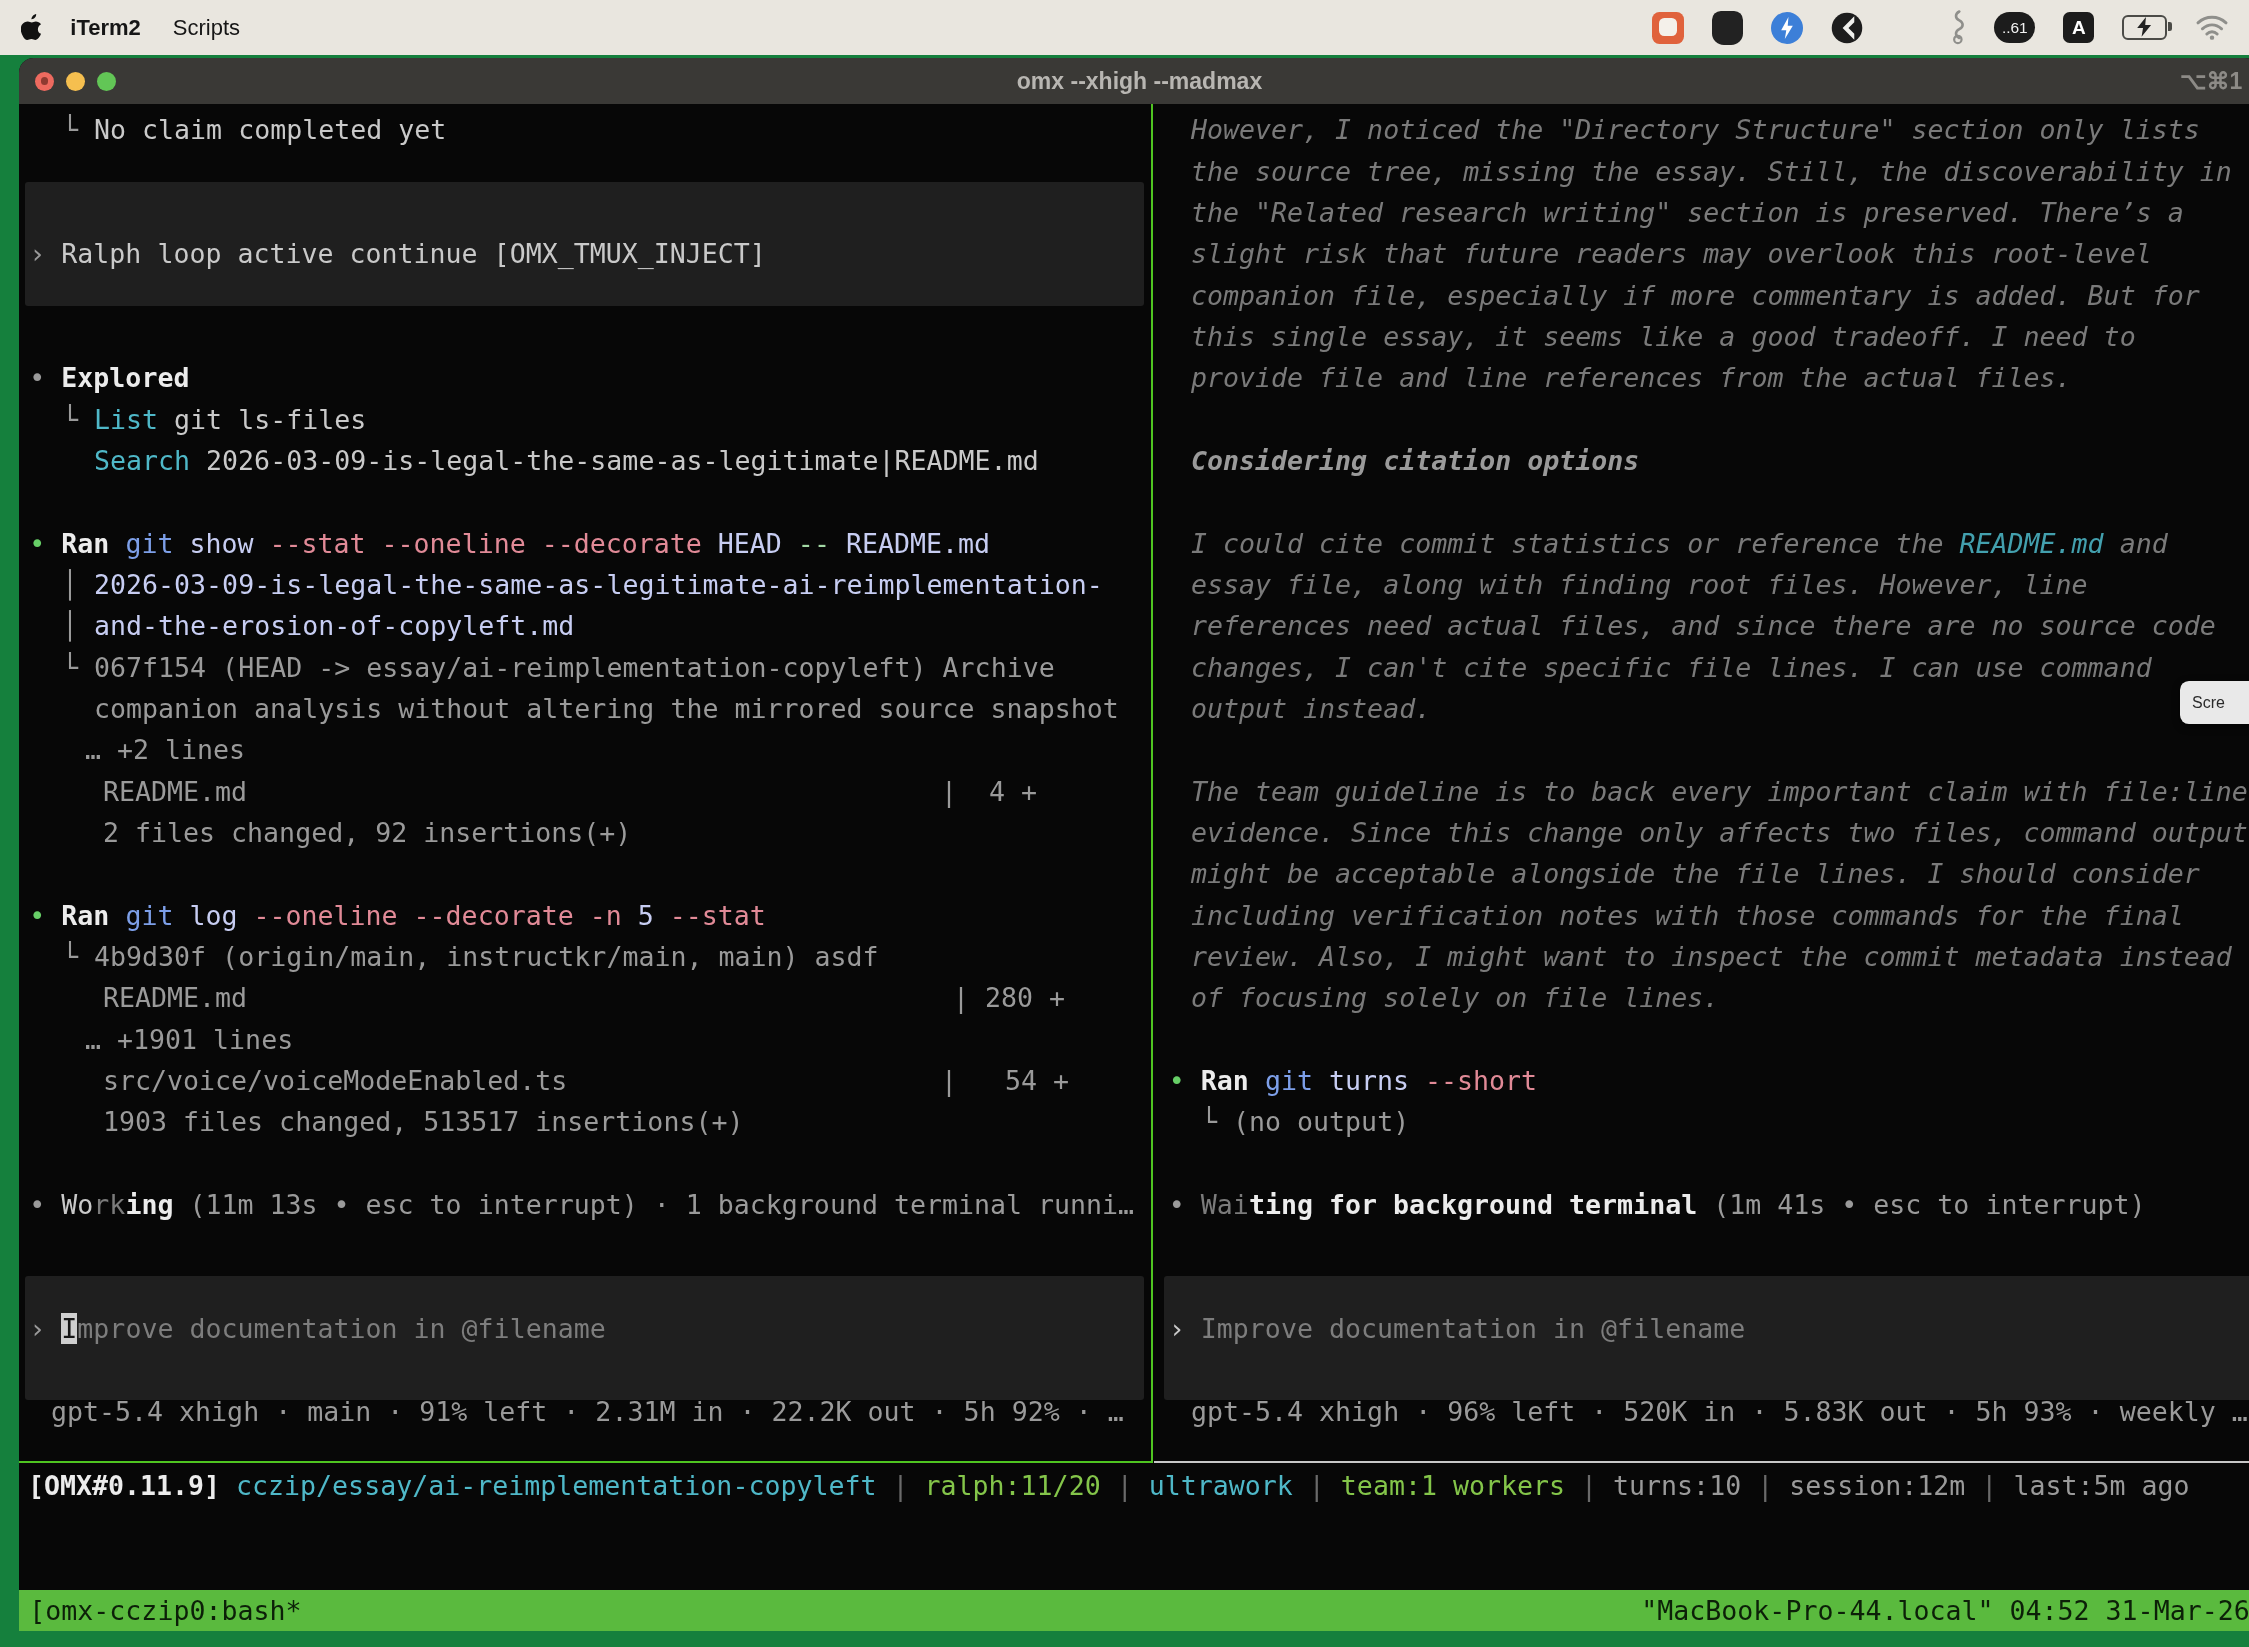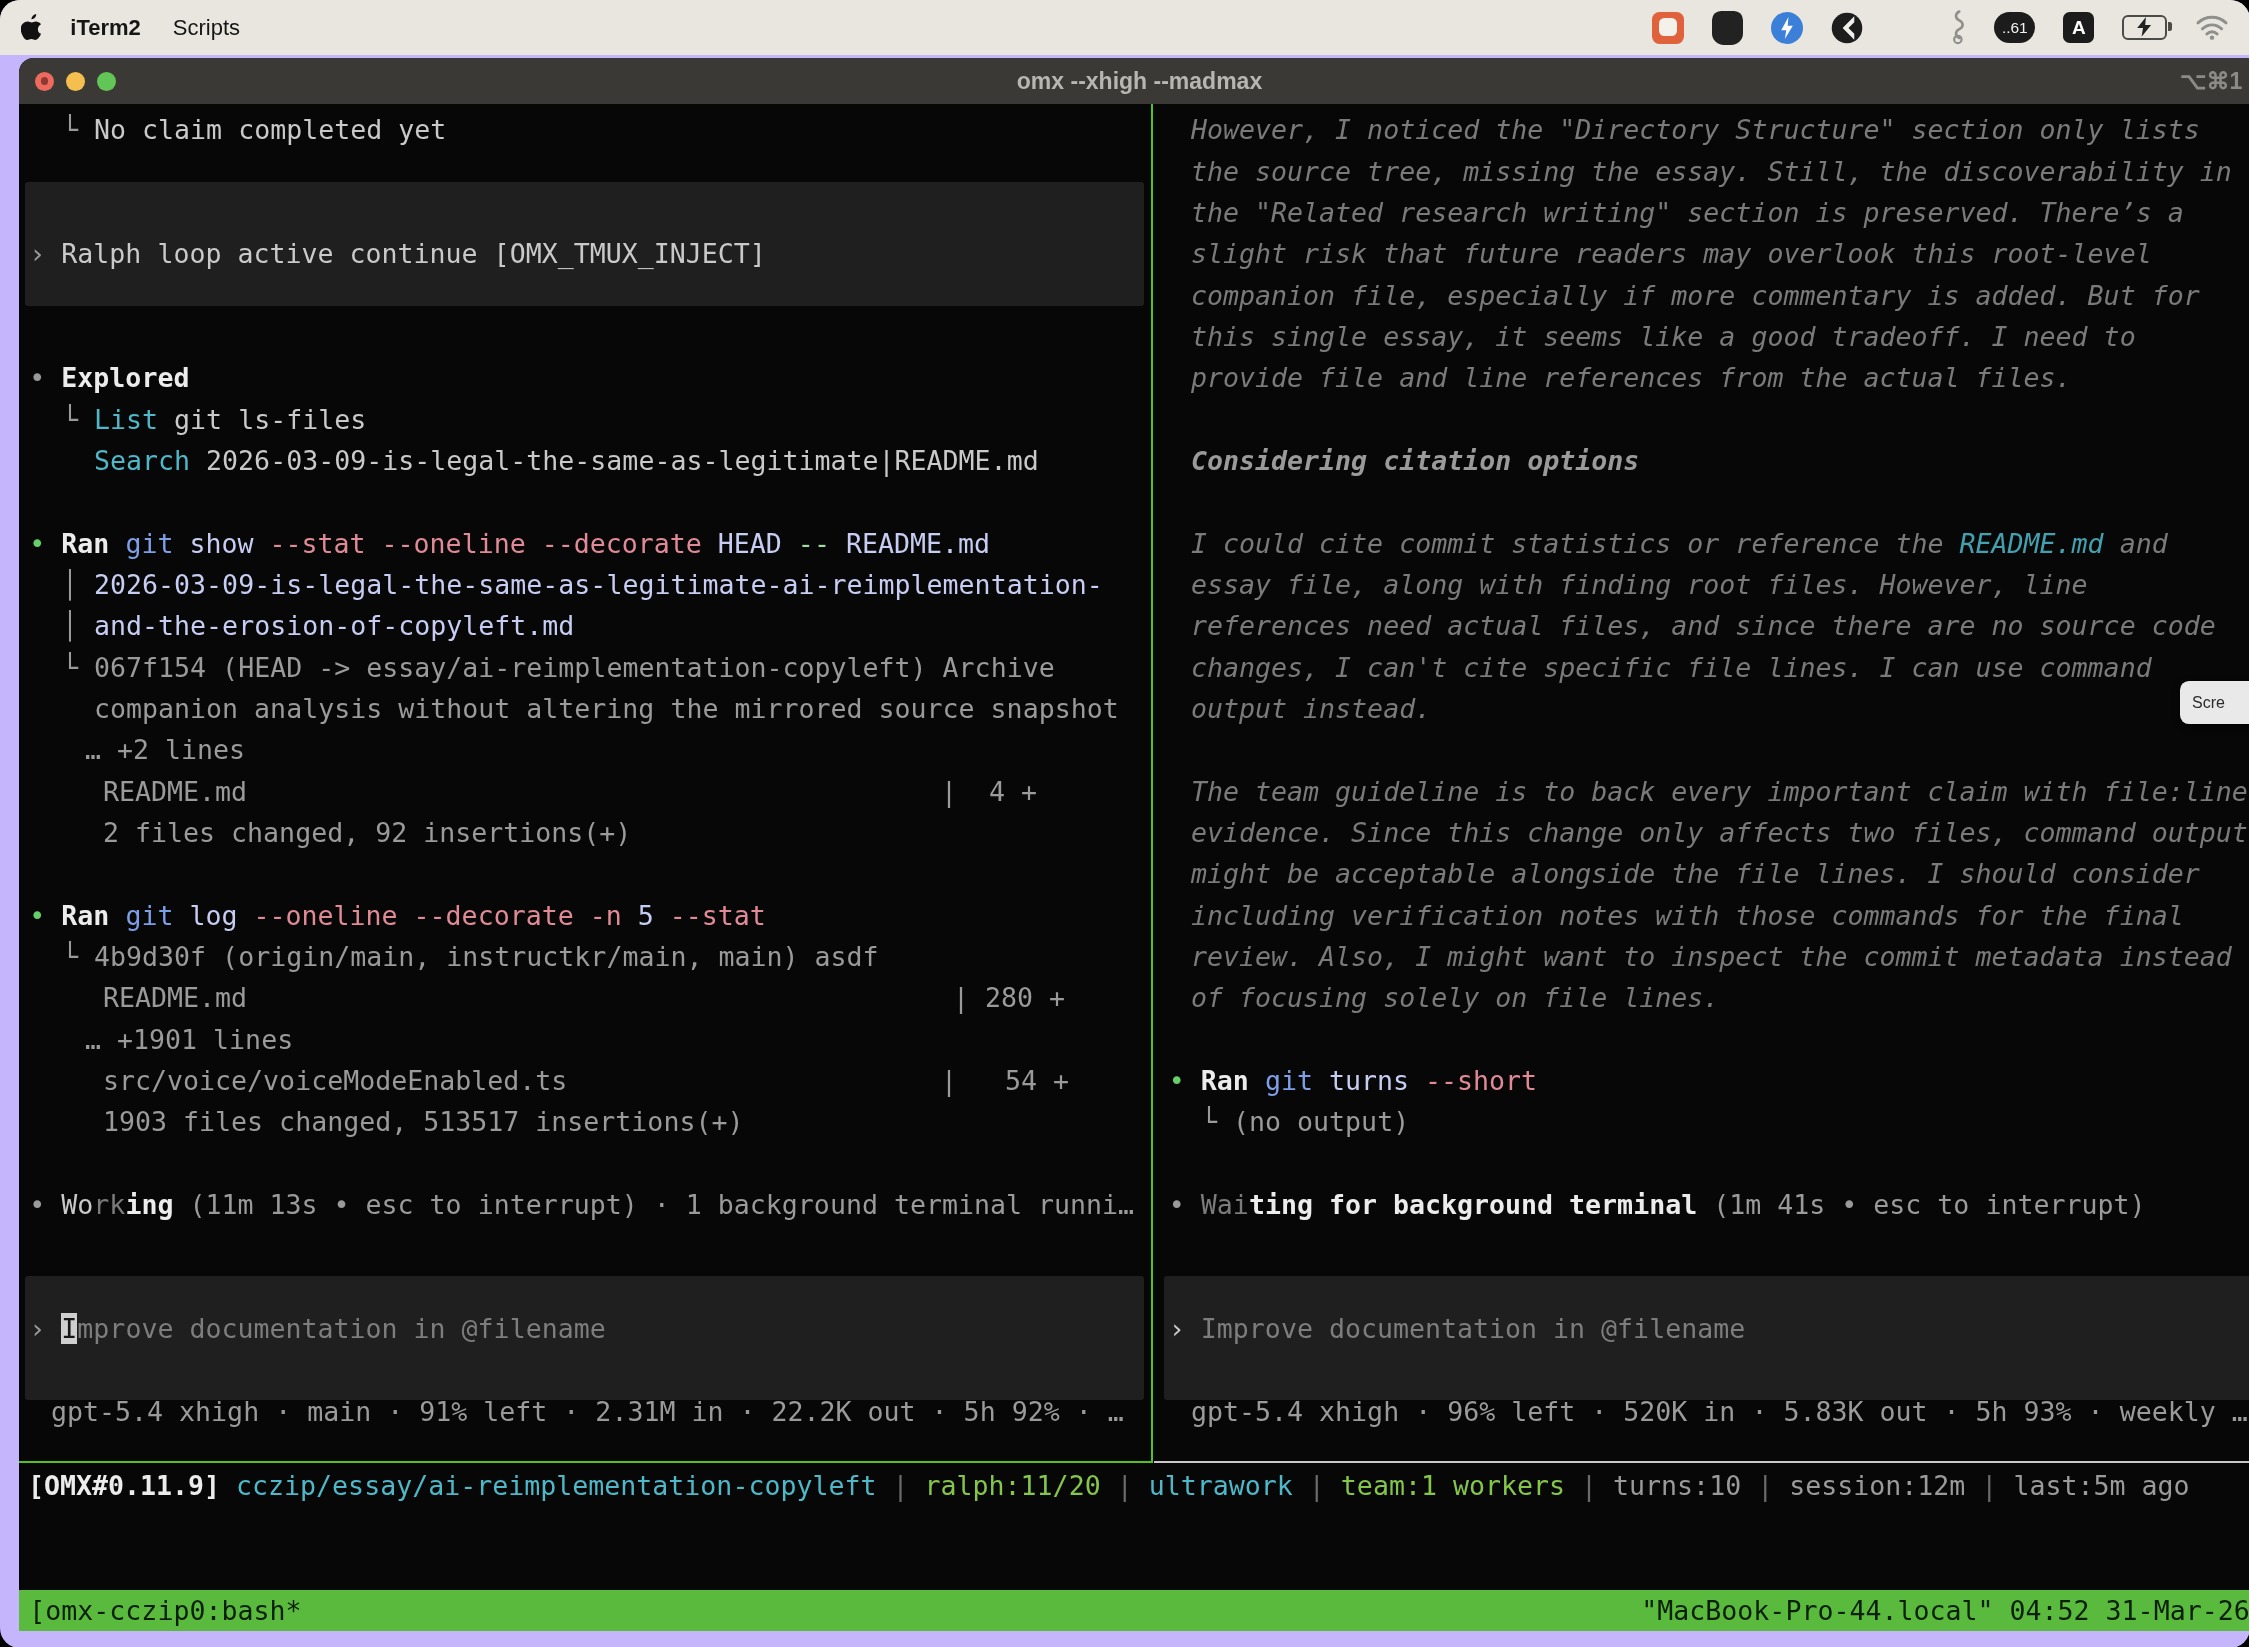--- a/index.html
+++ b/index.html
@@ -1,17 +1,17 @@
 <!DOCTYPE html>
 <html style="--menubar-bg: #e9e6df; --titlebar-bg: #3a3936; --title-fg: #b8b6b2; --terminal-bg: #070707; --box-bg: #1f1f1f; --traffic-red: #ed6a5f; --traffic-yellow: #f5bf4f; --traffic-green: #62c656; --border-green: #4fc421; --border-gray: #c8c8c8; --tmux-green: #5aba3e; --tmux-fg: #0c2008; --dim: #9a9a9a; --dim2: #7b7b7b; --lt: #c9c9c9; --white: #ececec; --teal: #4fb8c8; --teal2: #43a0ae; --blue: #7d9fe8; --lav: #c7cdf2; --pink: #e18a97; --grnb: #67cf67; --grn2: #a3d9a5; --para: #7a7a7a; --ph: #7d7d7d; --sep: #6a6a6a; --green: #84c54a; --cursor-bg: #cfcfcf; --cursor-fg: #161616;font-size:11.8px"><head>
 <meta charset="utf-8">
 <style>
   html,body{margin:0;padding:0;background:#000;}
-  .screen{position:relative;width:2250px;height:1648px;background:#c4b5fd;overflow:hidden;
-          font-family:"DejaVu Sans Mono",monospace;border-radius:20px;}
+  .screen{position:relative;width:2250px;height:1648px;background:#15803d;overflow:hidden;
+          font-family:"DejaVu Sans Mono",monospace;}
 
   
   .menubar{position:absolute;top:0;left:0;right:0;height:55px;background:var(--menubar-bg);
            display:flex;align-items:center;padding:0 20.7px;gap:32px;
            font-family:"Liberation Sans",sans-serif;font-size:22px;color:#161616;}
   .apple{width:22px;height:26.6px;flex:0 0 auto;margin-right:-4.4px;}
   .app-name{font-weight:700;}
   .menu-item{white-space:nowrap;}
   .mb-right{margin-left:auto;display:flex;align-items:center;gap:28px;}
   .mbi{display:flex;align-items:center;justify-content:center;}

